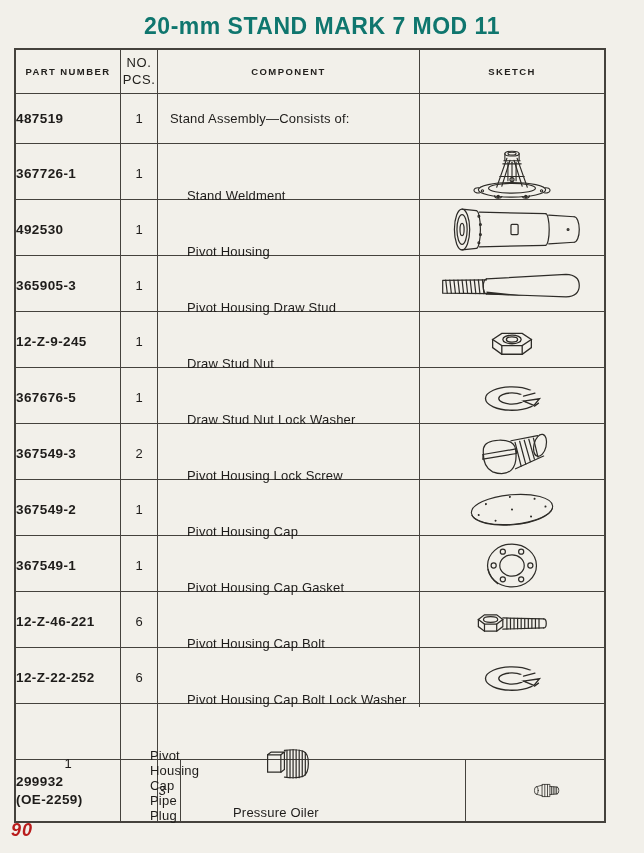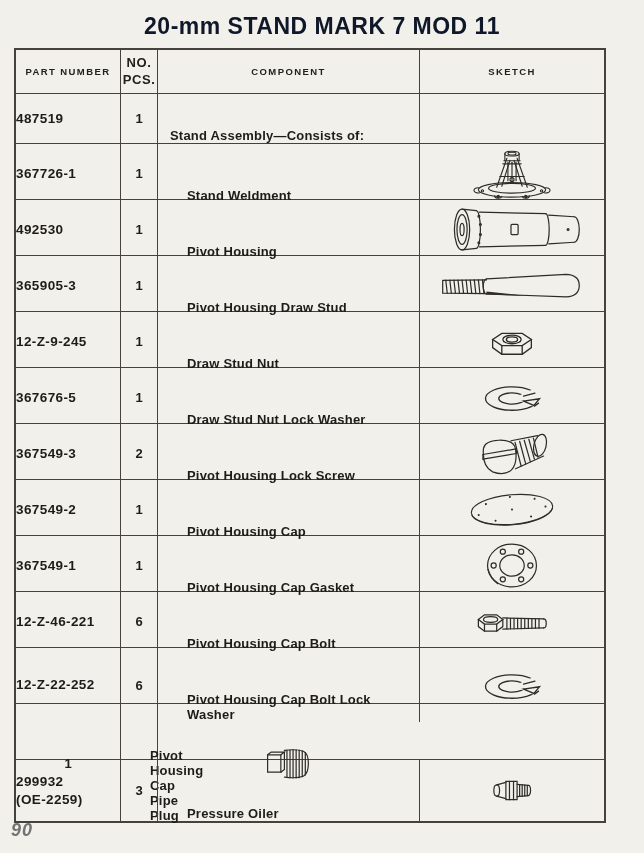--- a/index.html
+++ b/index.html
@@ -16,21 +16,21 @@
     position:relative;
     overflow:hidden;
   }
   .title{
     position:absolute;
     top:13px;left:0;width:100%;
     text-align:center;
     font-size:23px;
     font-weight:bold;
     letter-spacing:.5px;
-    color:#0f172a;
+    color:#0f766e;
   }
   .parts-table{
     position:absolute;
     left:14px;top:48px;
     width:592px;
     border:2px solid var(--line);
     background:transparent;
   }
   .row{
     display:grid;
@@ -50,43 +50,43 @@
     justify-content:center;
     font-size:9.5px;
     font-weight:bold;
     letter-spacing:1.4px;
     text-align:center;
     color:#23211e;
   }
   .hcell.c-pcs{flex-direction:column;line-height:1.25;letter-spacing:.6px;}
   .tbody .row{height:56px;}
   .tbody .row:nth-child(1){height:50px;}
-  .tbody .row:nth-child(13){height:61px;}
+  .tbody .row:nth-child(13){height:61px;gap:23px;}
   .c-part{
     flex-direction:column;
     align-items:flex-start;
     justify-content:center;
     font-size:13.5px;
     font-weight:bold;
     letter-spacing:.4px;
     line-height:1.3;
   }
-  .c-pcs{justify-content:center;font-size:13px;font-weight:bold;}
-  .c-comp{padding-left:12px;font-size:13px;font-weight:bold;letter-spacing:.2px;align-items:flex-end;}
+  .c-pcs{justify-content:center;font-size:13px;font-weight:normal;}
+  .c-comp{padding-left:12px;font-size:13px;font-weight:normal;letter-spacing:.2px;}
   .c-comp .comp.indent{padding-left:17px;display:inline-block;margin-top:44px;}
   .c-sketch{justify-content:center;}
   .c-sketch svg.sk{width:182px;height:53px;display:block;}
   .pageno{
     position:absolute;
     left:11px;top:820px;
     font-size:18px;
     font-weight:bold;
     font-style:italic;
     letter-spacing:1px;
-    color:#737373;
+    color:#b91c1c;
   }
   .symdefs{position:absolute;width:0;height:0;overflow:hidden;}
 </style>
 </head>
 <body>
 
 <svg class="symdefs" aria-hidden="true">
   <defs>
     <symbol id="sym-stand-weldment" viewBox="0 0 170 52">
       <g stroke="#2e2c28" fill="none" stroke-width="1.1" stroke-linecap="round">

